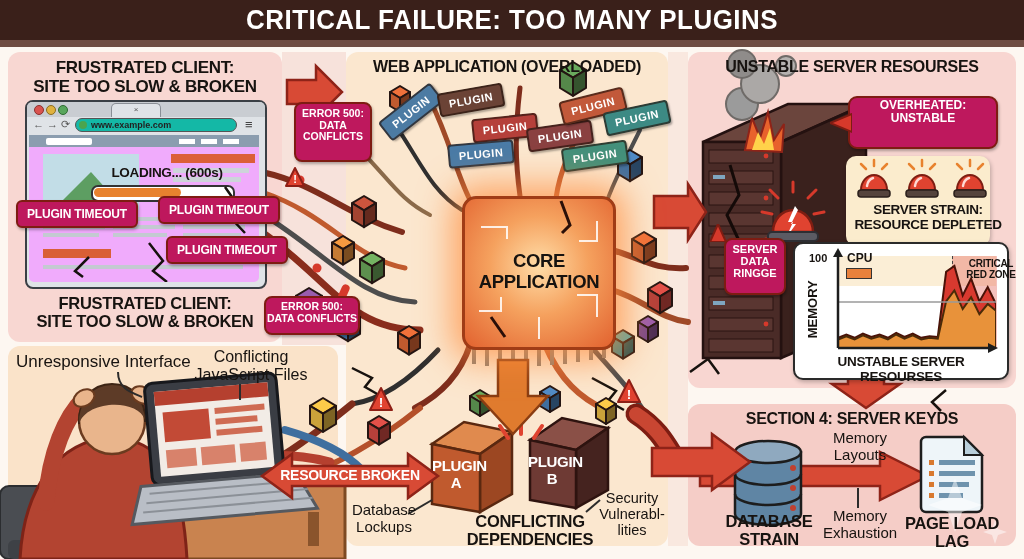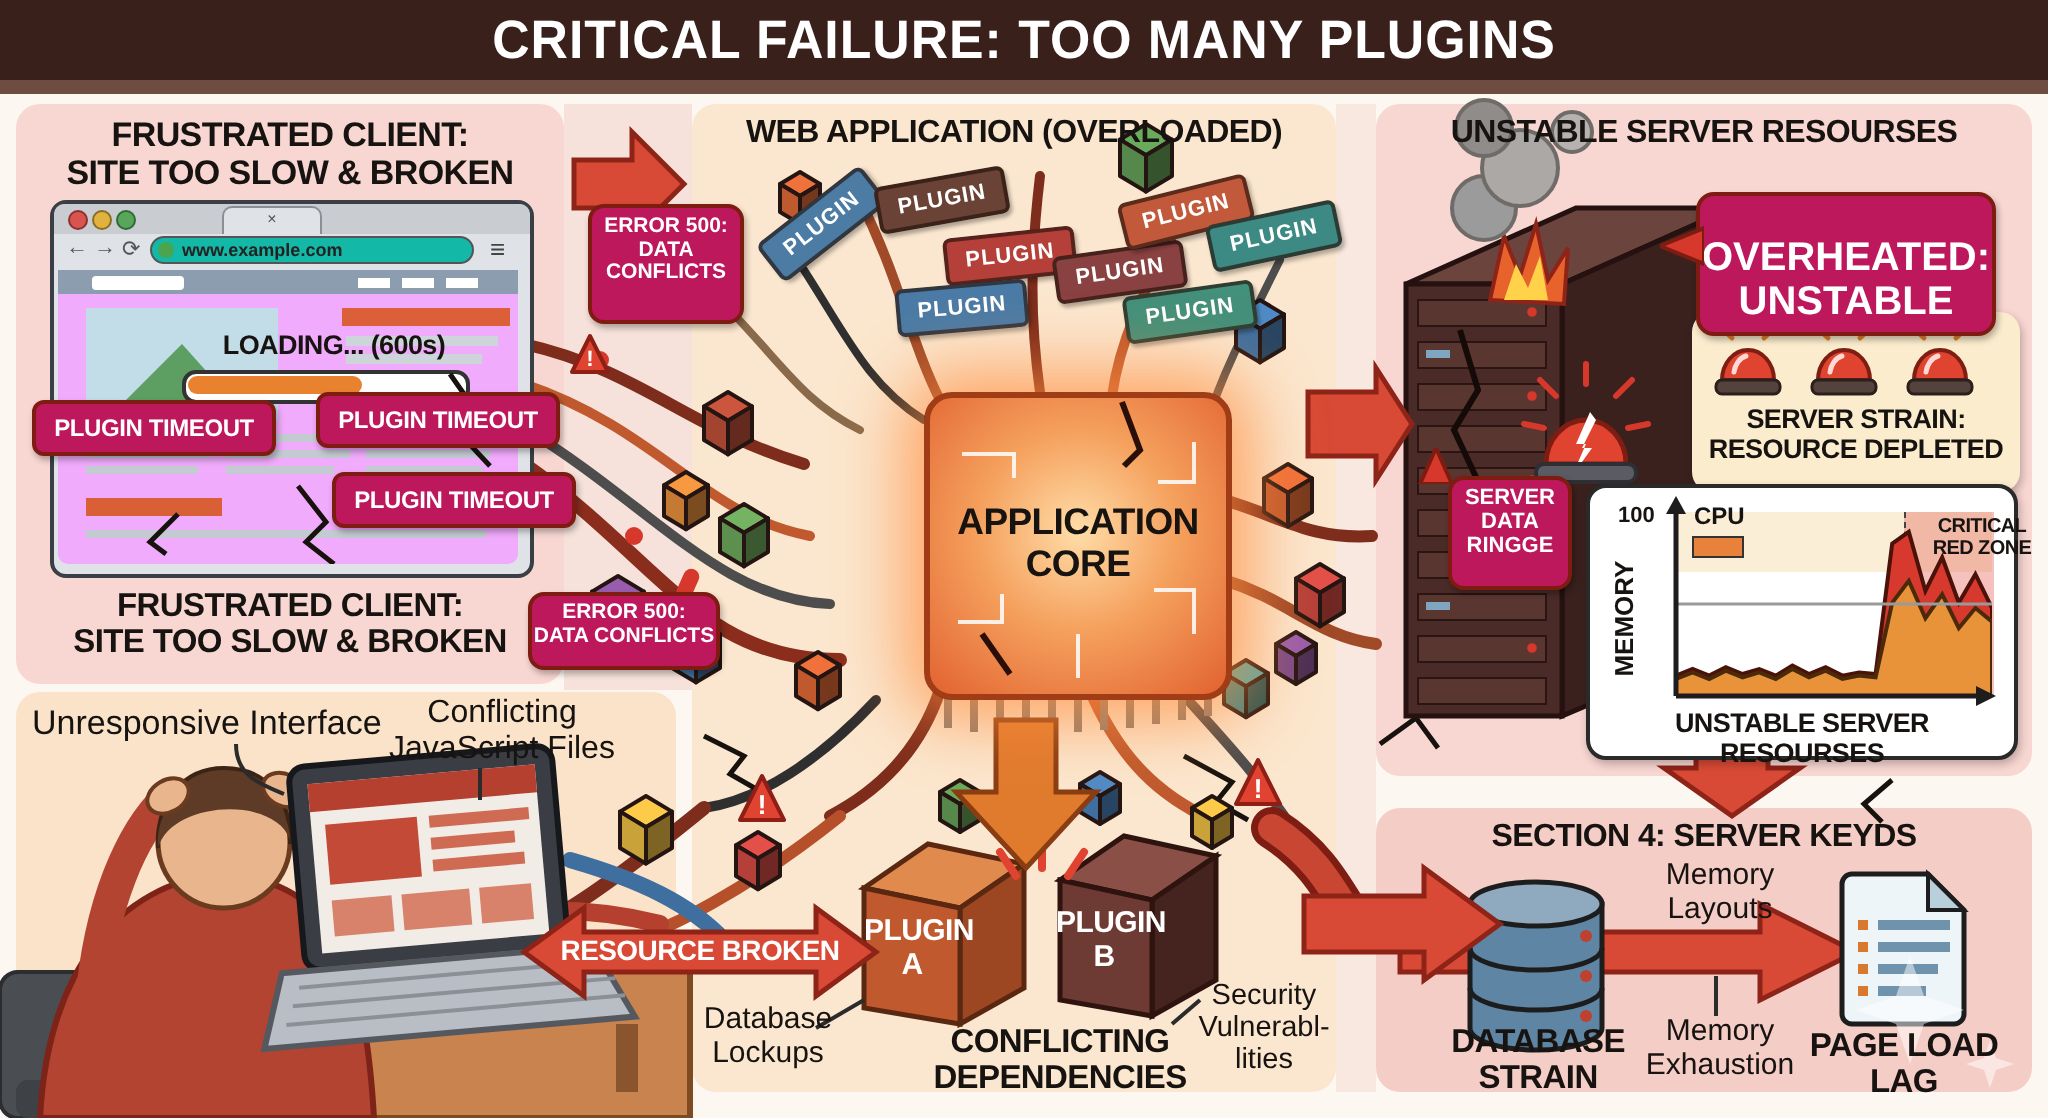--- a/index.html
+++ b/index.html
@@ -474,22 +474,22 @@
           <path d="M14,112 h22 v-14"></path>
           <path d="M132,118 v-22 h-20"></path>
           <path d="M74,118 v22"></path>
       </g>
       <g stroke="#2a0f08" stroke-width="3" fill="none">
         <path d="M96,2 l9,24 l-8,8"></path>
           <path d="M26,118 l14,20"></path>
       </g>
     </svg>
     <div class="lbl hC" style="left:0;top:52px;width:148px;font-size:18.5px;color:#161310;">
-      <div>APPLICATION</div>
-        <div>CORE</div>
+      <div>CORE</div>
+        <div>APPLICATION</div>
     </div>
   </div>
 
   <div class="lbl hC" style="left:280px;top:468px;width:140px;font-size:14px;color:#fff;z-index:4;">RESOURCE BROKEN</div>
   <div class="lbl hC" style="left:432px;top:458px;width:48px;font-size:15px;color:#fff;z-index:4;">
     <div>PLUGIN</div>
       <div>A</div>
   </div>
   <div class="lbl hC" style="left:528px;top:454px;width:48px;font-size:15px;color:#fff;z-index:4;">
     <div>PLUGIN</div>
@@ -510,29 +510,29 @@
   </div>
 
   <div class="lbl" style="left:16px;top:352px;font-size:17px;">Unresponsive Interface</div>
   <div class="lbl" style="left:186px;top:348px;width:130px;font-size:16px;text-align:center;">
     <div>Conflicting</div>
       <div>JavaScript Files</div>
   </div>
 
   <div class="lbl hC" style="left:692px;top:58px;width:320px;font-size:16px;">UNSTABLE SERVER RESOURSES</div>
 
-  <div class="badge" style="left:848px;top:96px;width:146px;height:48px;font-size:20px;padding-top:20px;border-radius:9px;">
+  <div class="badge" style="left:848px;top:96px;width:146px;height:48px;font-size:12px;padding-top:1px;border-radius:9px;">
     <div>OVERHEATED:</div>
       <div>UNSTABLE</div>
   </div>
   <svg class="abs" style="left:830px;top:112px;z-index:4;" width="22" height="22">
       <polygon points="22,2 0,11 22,20" fill="#d6392b" stroke="#7e1c12" stroke-width="2"></polygon>
     </svg>
 
-  <div class="abs" style="left:846px;top:156px;width:164px;height:90px;background:#fbeccd;border-radius:10px;box-shadow:1px 2px 4px rgba(0,0,0,.25);z-index:2;text-decoration:underline;">
+  <div class="abs" style="left:846px;top:156px;width:144px;height:90px;background:#fbeccd;border-radius:10px;box-shadow:1px 2px 4px rgba(0,0,0,.25);z-index:2;text-decoration:underline;">
     <svg width="164" height="44">
       <g id="sirens-g">
           <g>
             <line x1="28" y1="4" x2="28" y2="10" stroke="#e8822e" stroke-width="2.5" stroke-linecap="round"></line>
             <line x1="15" y1="8" x2="20" y2="13" stroke="#e8822e" stroke-width="2.5" stroke-linecap="round"></line>
             <line x1="41" y1="8" x2="36" y2="13" stroke="#e8822e" stroke-width="2.5" stroke-linecap="round"></line>
             <path d="M15,34 A13,15 0 0 1 41,34 Z" fill="#e04330" stroke="#7e1d12" stroke-width="2"></path>
             <path d="M21,30 A8,10 0 0 1 27,22" fill="none" stroke="#ffd9d4" stroke-width="2.5" stroke-linecap="round"></path>
             <rect x="12" y="34" width="32" height="7" rx="3" fill="#54433c" stroke="#2a1f1b" stroke-width="1.5"></rect>
           </g>

